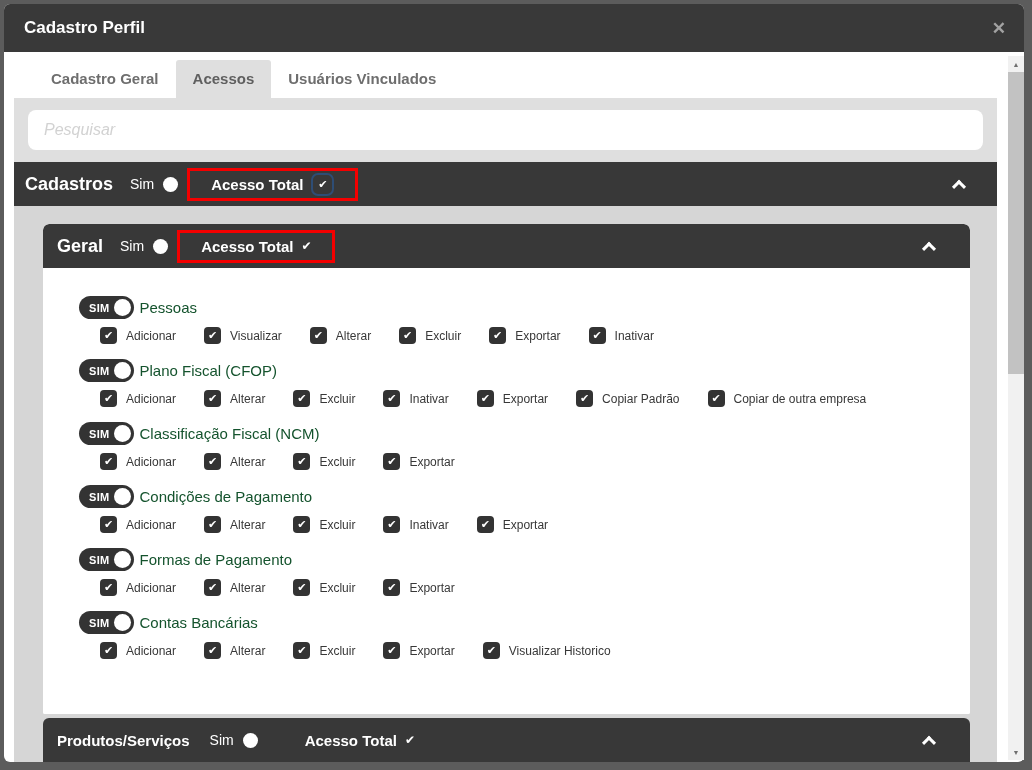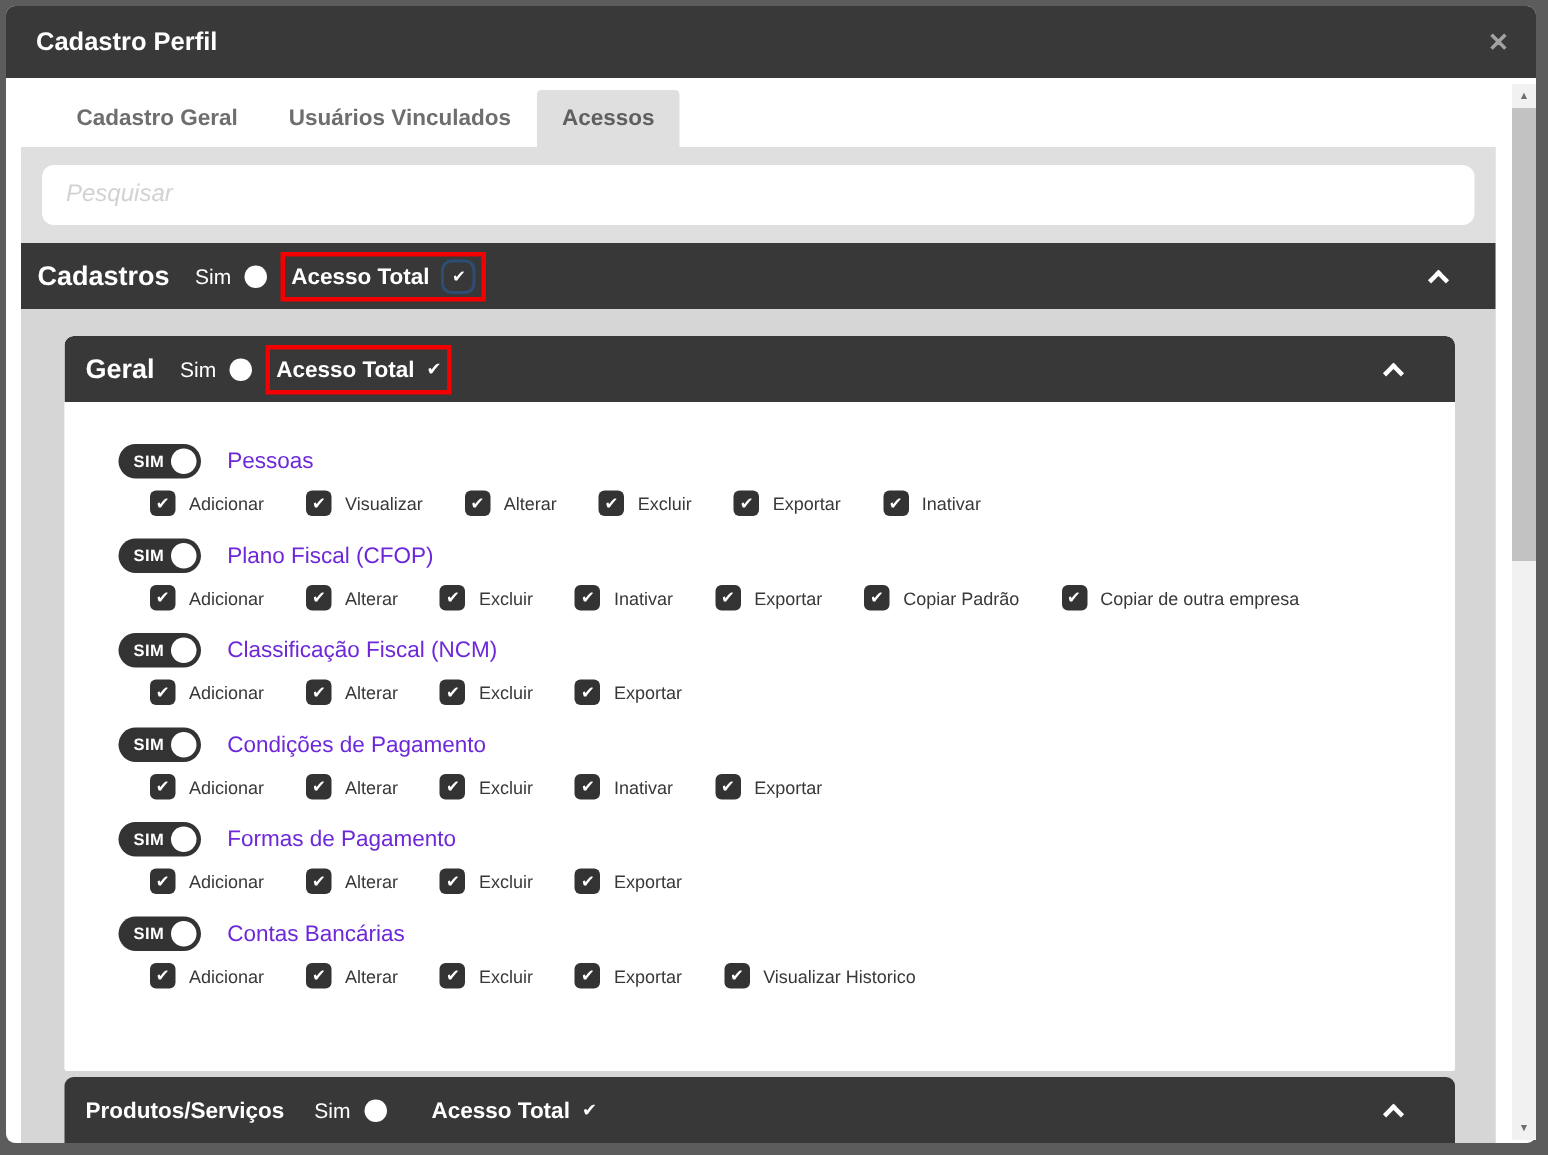--- a/index.html
+++ b/index.html
@@ -55,21 +55,21 @@
   }
   .bar-cadastros { padding:0 19px 0 11px; }
   .bar-title { font-weight:bold; font-size:18px; color:#ffffff; }
   .bar-sim { font-size:14px; margin-left:17px; color:#ffffff; }
   .knob {
     width:15px; height:15px; border-radius:50%; background:#ffffff;
     margin-left:9px; cursor:pointer; flex-shrink:0;
   }
   .access-box {
     margin-left:9px; display:flex; align-items:center; gap:8px;
-    padding:3px 4px; height:33px;
+    padding:3px 21px; height:33px;
   }
   .access-box.red { border:3px solid #f40000; }
   .access-label { font-size:15px; font-weight:bold; color:#ffffff; white-space:nowrap; }
   .cb-ring {
     width:23px; height:23px; border:2px solid #2e4d75; border-radius:7px;
     display:flex; align-items:center; justify-content:center;
     color:#ffffff; font-size:11px; cursor:pointer;
   }
   .bar-check { color:#ffffff; font-size:12px; cursor:pointer; }
   .chev-btn { margin-left:auto; margin-right:16px; cursor:pointer; padding:4px; }
@@ -89,21 +89,21 @@
   .card-body { padding:28px 0 0 36px; height:446px; overflow:hidden; background:#ffffff; }
   
   .group { margin-bottom:15px; }
   .group-head { display:flex; align-items:center; }
   .sim-pill {
     height:23px; background:#333333; border-radius:12px; display:flex;
     align-items:center; padding:0 3px 0 10px; gap:5px; cursor:pointer; flex-shrink:0;
   }
   .sim-pill .sim-text { color:#ffffff; font-size:11px; font-weight:bold; letter-spacing:.3px; }
   .sim-pill .pill-knob { width:17px; height:17px; border-radius:50%; background:#ffffff; }
-  .group-label { margin-left:17px; color:#6d28d9; font-size:15px; }
+  .group-label { margin-left:5px; color:#14532d; font-size:15px; }
   .perm-row { display:flex; flex-wrap:wrap; gap:28px; margin:8px 0 0 21px; }
   .perm { display:flex; align-items:center; gap:9px; cursor:pointer; }
   .cb {
     width:17px; height:17px; background:#333333; border-radius:4px; color:#ffffff;
     font-size:11px; display:flex; align-items:center; justify-content:center; flex-shrink:0;
   }
   .perm-label { font-size:12px; color:#383838; white-space:nowrap; }
   .gap-strip { height:4px; }
   .bar-produtos { padding:0 16px 0 14px; border-radius:6px 6px 0 0; }
   .bar-produtos .bar-title { font-size:15px; }
@@ -133,25 +133,25 @@
 
   <div class="titlebar">
     <span class="title">Cadastro Perfil</span>
     <span class="close-btn">✕</span>
   </div>
 
   <div class="tabs-row">
       <div class="tab">
     <span>Cadastro Geral</span>
   </div>
+      <div class="tab active">
+    <span>Acessos</span>
+  </div>
       <div class="tab">
     <span>Usuários Vinculados</span>
-  </div>
-      <div class="tab active">
-    <span>Acessos</span>
   </div>
     </div>
 
   <div class="panel">
 
     <div class="search-strip">
       <input class="search-input" type="text" placeholder="Pesquisar" style="">
     </div>
 
     <div class="bar bar-cadastros">

